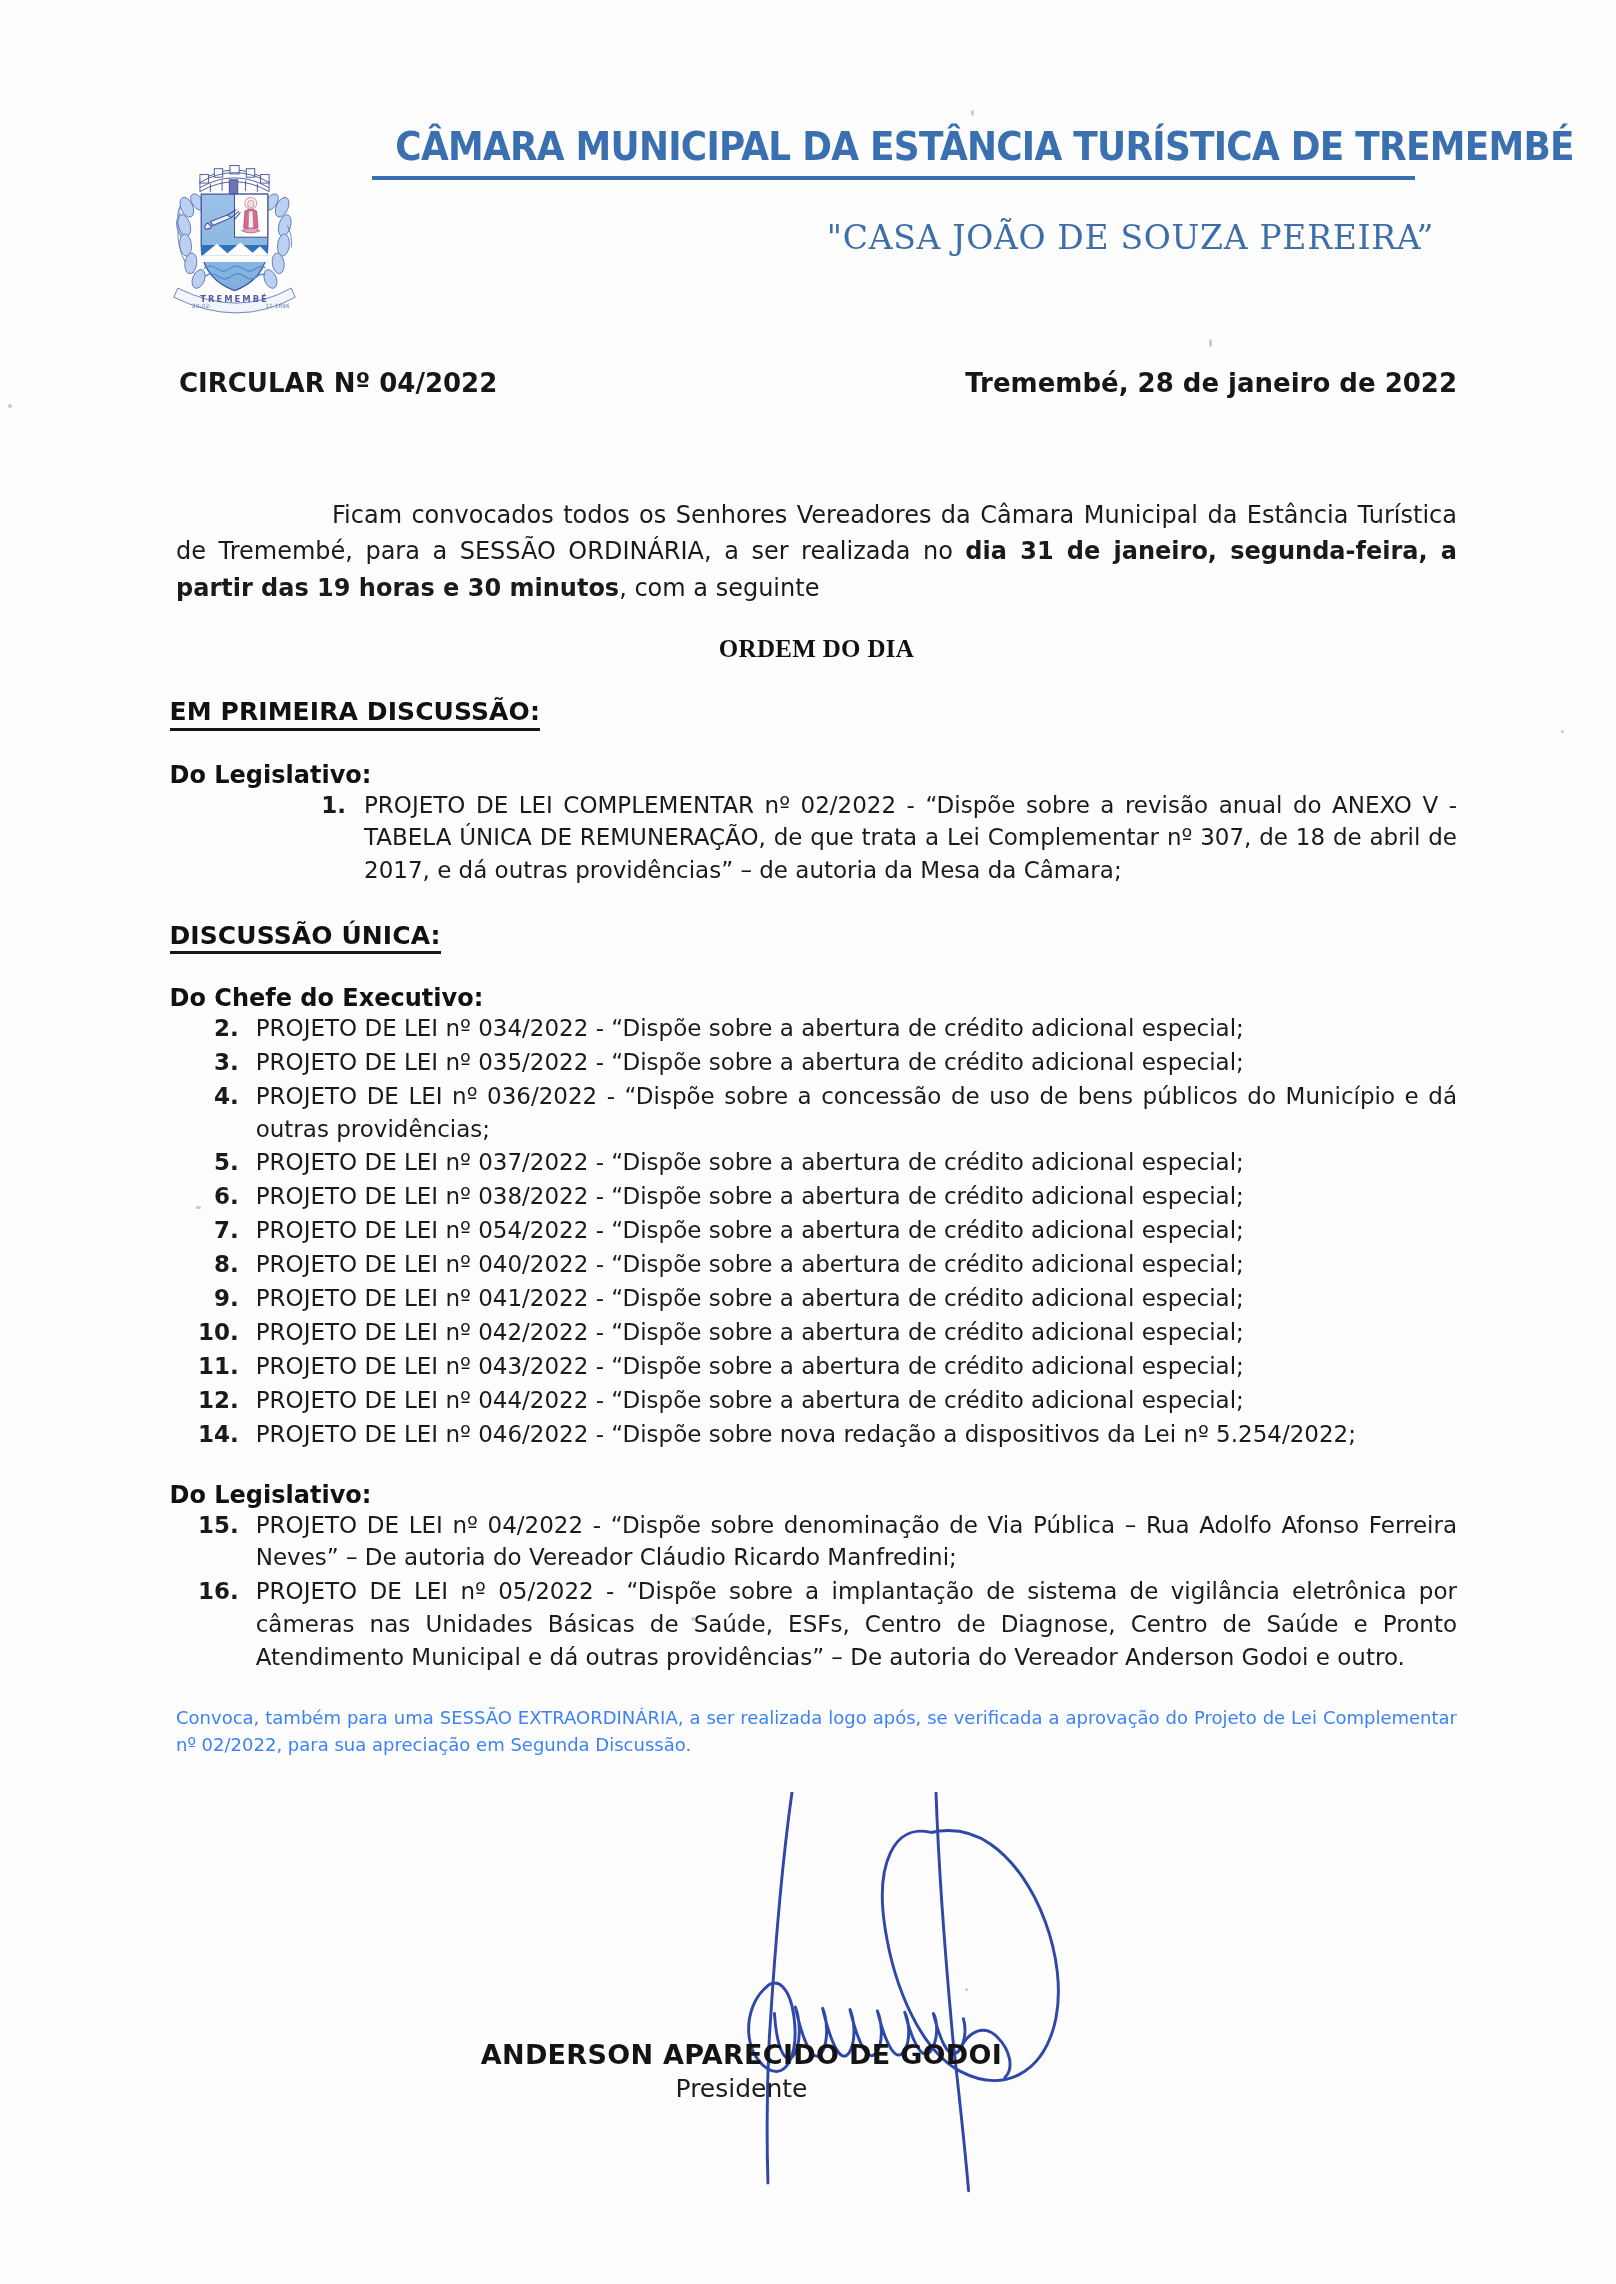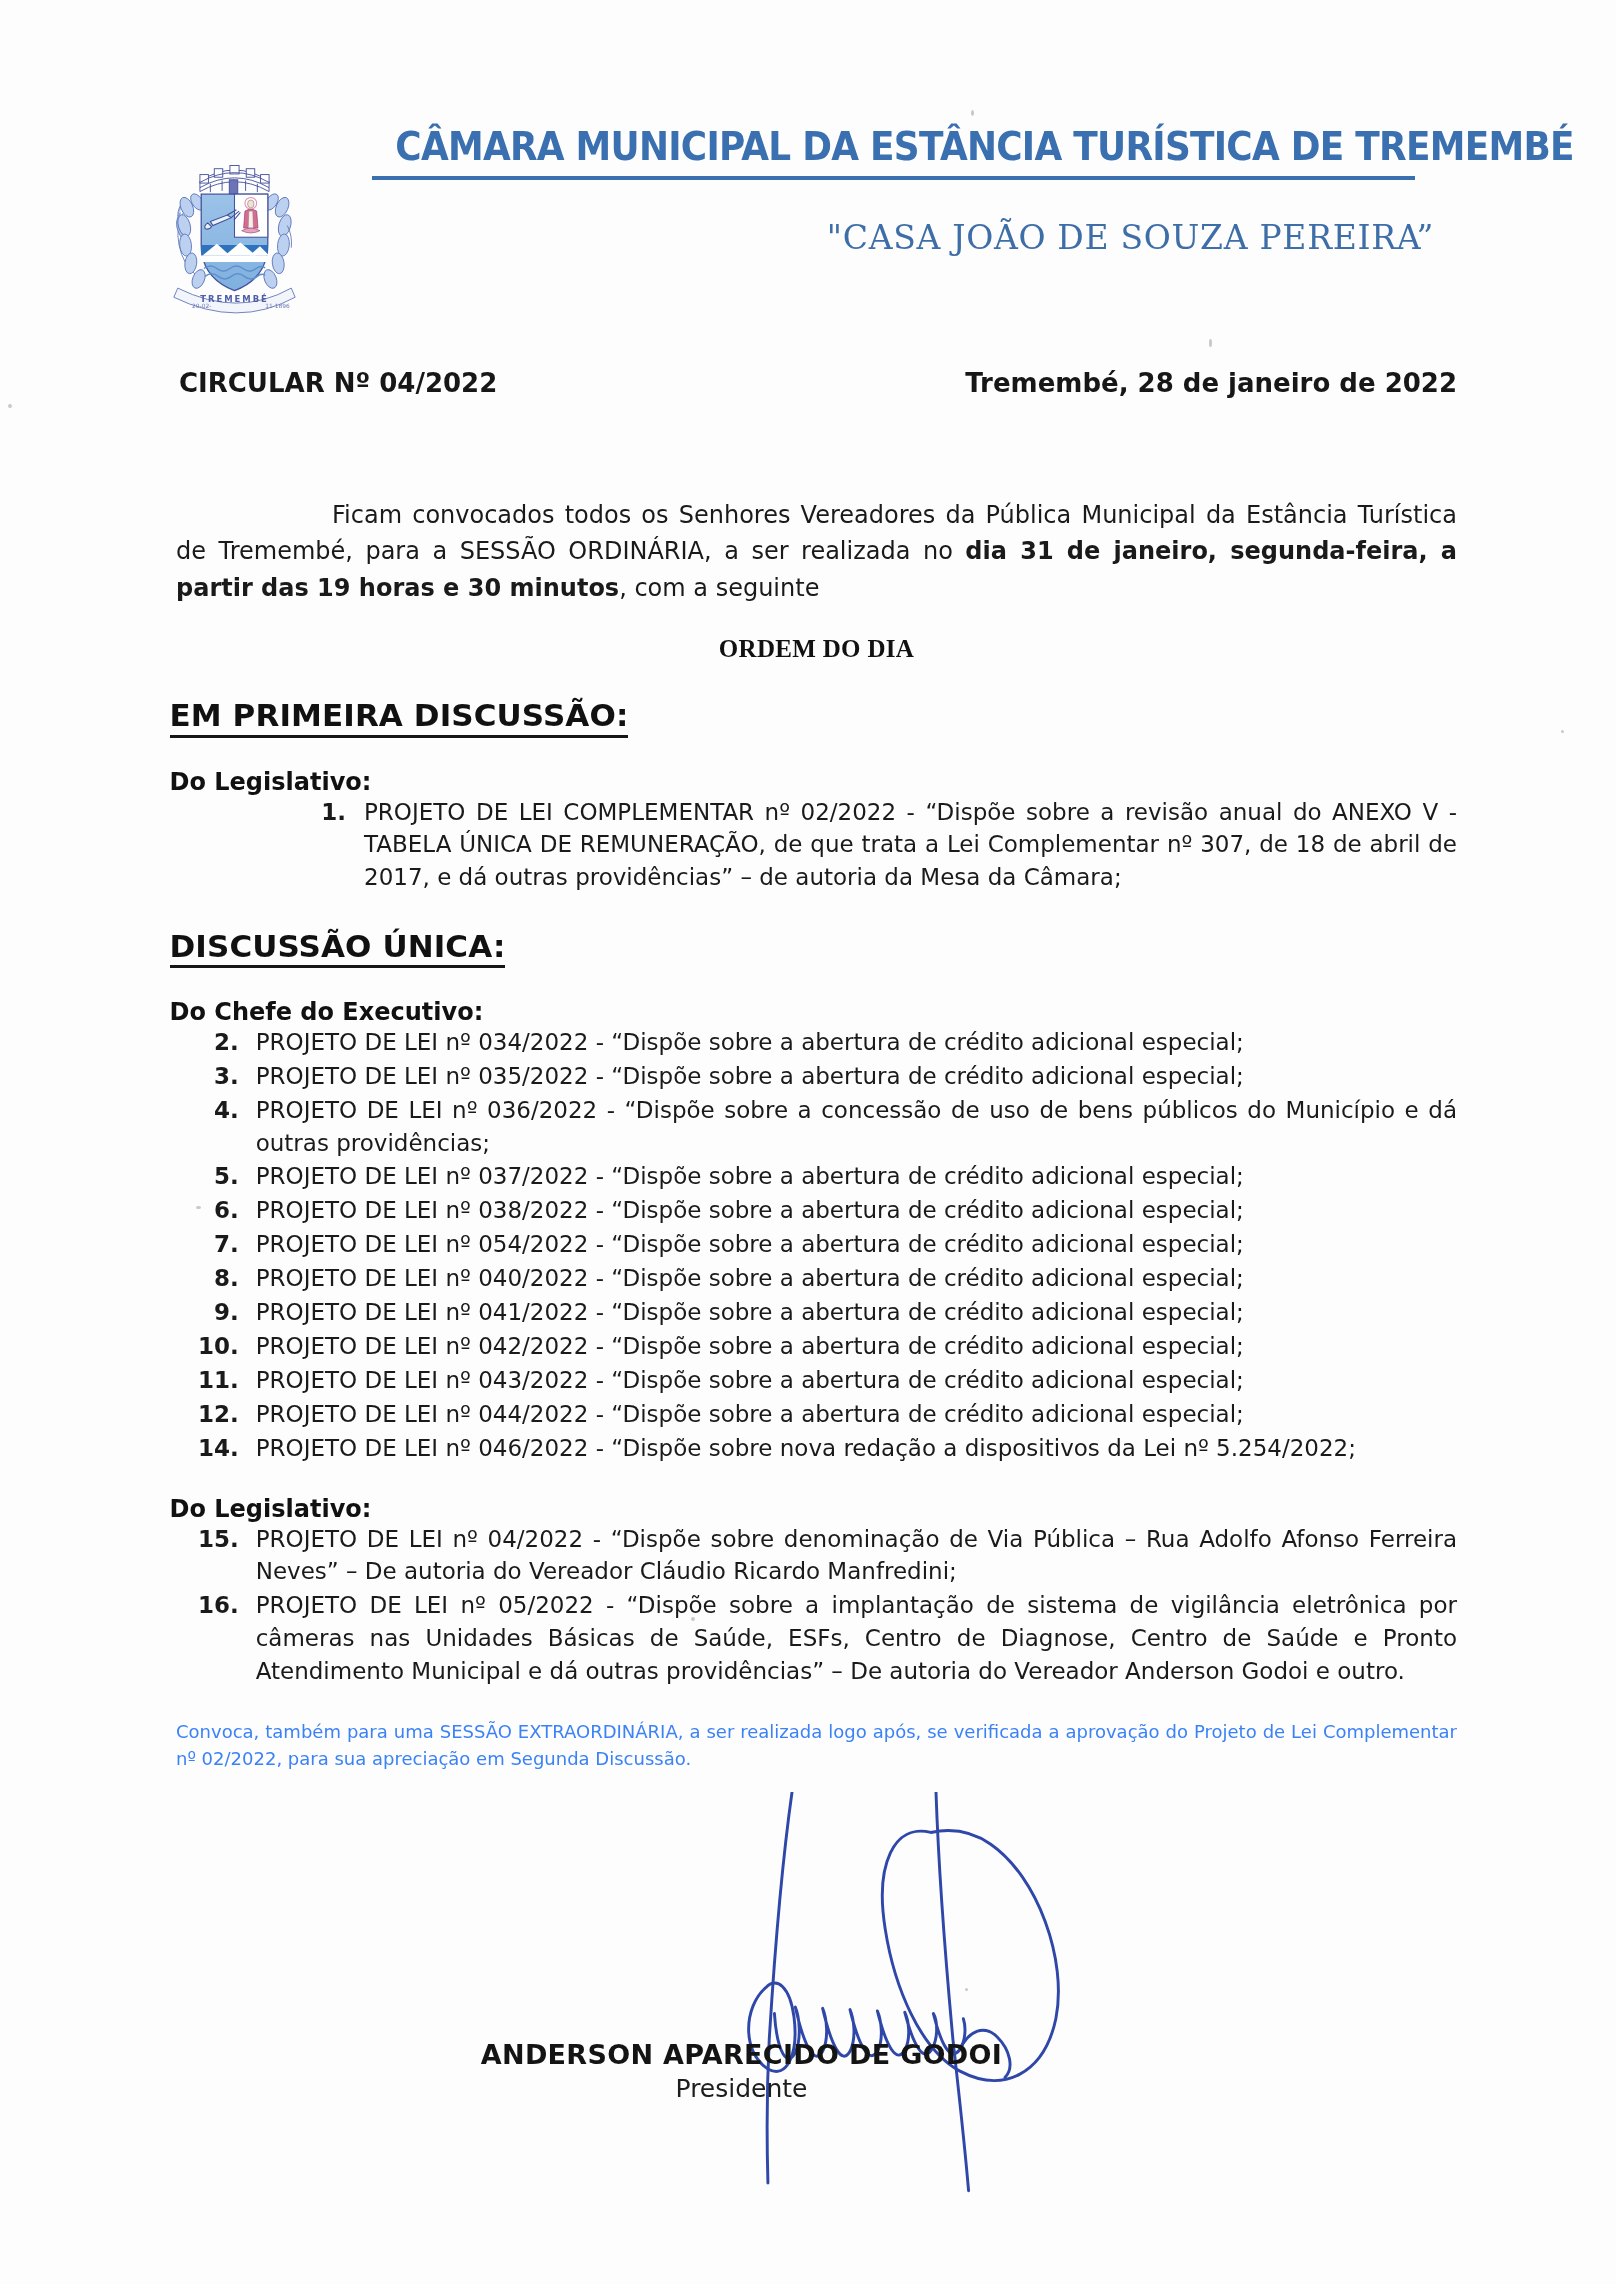--- a/index.html
+++ b/index.html
@@ -111,21 +111,21 @@
     font-weight: 700;
     font-size: 25px;
     letter-spacing: 0.3px;
     font-family: Liberation Serif, serif;
   }
 
   .section-head {
     margin-top: 34px;
     margin-left: -6.5px;
     font-weight: 700;
-    font-size: 31px;
+    font-size: 25px;
     letter-spacing: 0.1px;
     display: inline-block;
     border-bottom: 3.3px solid #161616;
     padding-bottom: 1.3px;
   }
 
   .sub-head {
     margin-top: 30px;
     margin-left: -6.5px;
     font-weight: 700;
@@ -310,21 +310,21 @@
     </div>
   </div>
 
   <div class="circular-row">
     <div>CIRCULAR Nº 04/2022</div>
     <div>Tremembé, 28 de janeiro de 2022</div>
   </div>
 
   <div class="content">
 
-    <p class="intro"><span>Ficam convocados todos os Senhores Vereadores da Pública Municipal da Estância Turística de Tremembé, para a SESSÃO ORDINÁRIA, a ser realizada no </span><b>dia 31 de janeiro, segunda-feira, a partir das 19 horas e 30 minutos</b><span>, com a seguinte</span></p>
+    <p class="intro"><span>Ficam convocados todos os Senhores Vereadores da Câmara Municipal da Estância Turística de Tremembé, para a SESSÃO ORDINÁRIA, a ser realizada no </span><b>dia 31 de janeiro, segunda-feira, a partir das 19 horas e 30 minutos</b><span>, com a seguinte</span></p>
 
     <div class="ordem-do-dia">ORDEM DO DIA</div>
 
     <div><span class="section-head">EM PRIMEIRA DISCUSSÃO:</span></div>
 
     <div class="sub-head">Do Legislativo:</div>
 
     <ol class="items list-a">
       <li class="item">
         <span class="num">1.</span>

